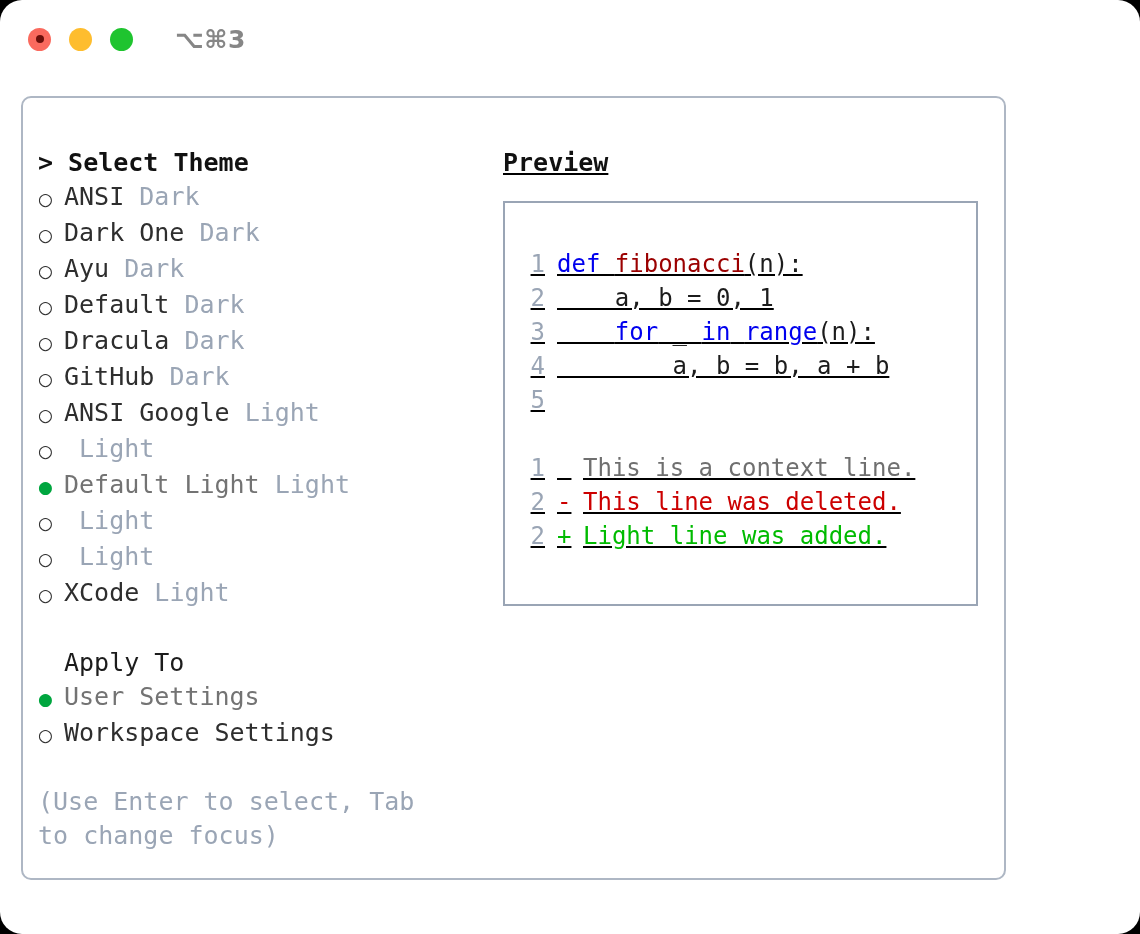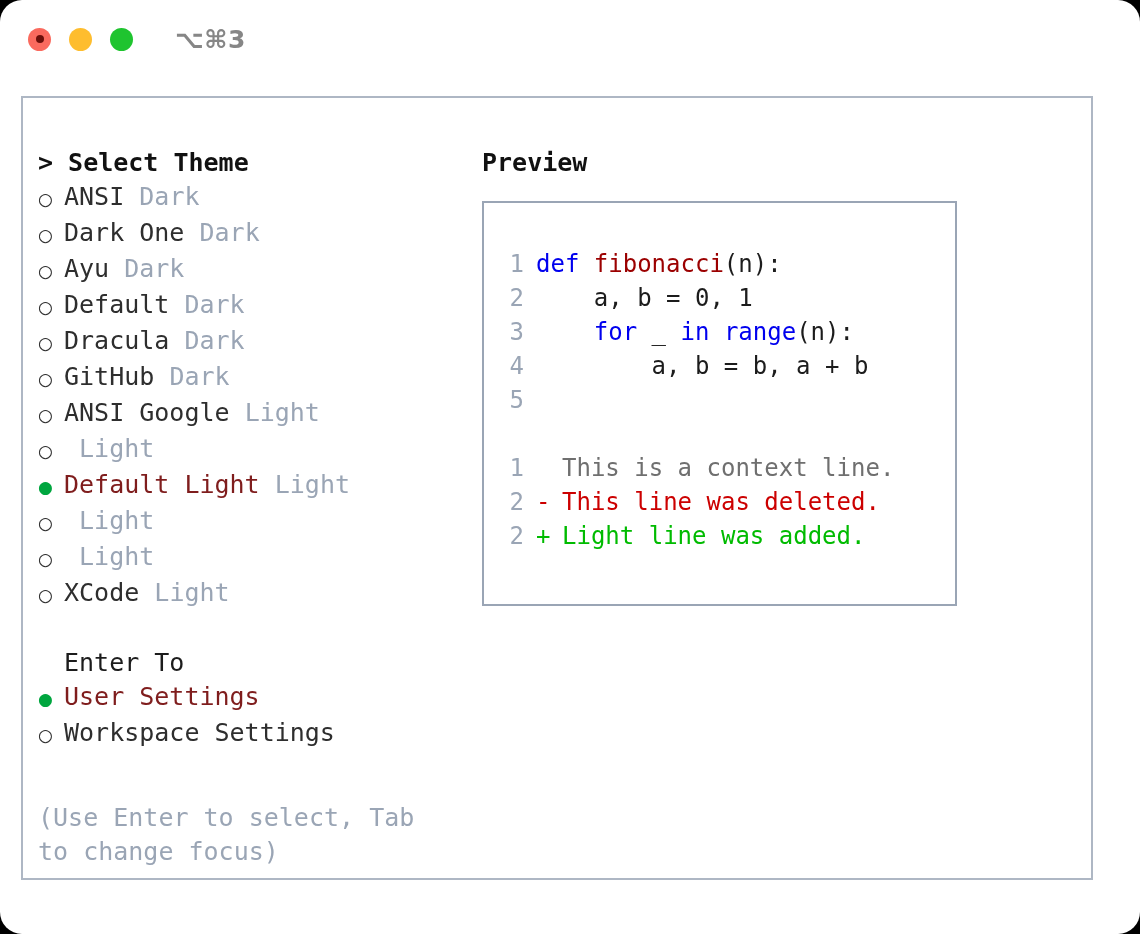--- a/index.html
+++ b/index.html
@@ -67,24 +67,24 @@
     font-weight: bold;
     letter-spacing: 0.5px;
     font-family: "DejaVu Sans", "Liberation Sans", sans-serif;
   }
 
   
   .window {
     position: absolute;
     left: 21px;
     top: 96px;
-    width: 1072px;
+    width: 985px;
     height: 784px;
     border: 2px solid #aeb7c4;
-    border-radius: 0;
+    border-radius: 10px;
     background: #ffffff;
     box-sizing: border-box;
   }
 
   .columns {
     position: absolute;
     left: 0; top: 0;
     width: 100%;
     height: 100%;
   }
@@ -116,47 +116,48 @@
     width: 26px;
     flex: 0 0 26px;
     color: #2e2e2e;
     font-family: "DejaVu Sans", "Liberation Sans", sans-serif;
     font-size: 17px;
     line-height: 34px;
   }
   .marker.sel { color: #00a63f; }
   .row .name   { color: #2e2e2e; }
   .row .badge  { color: #9aa5b5; }
-  .row.selected .name { color: #7f1d1d; }
+  .row.selected .name { color: #737373; }
 
   .section-gap { height: 34px; }
 
   .section-header {
     font-size: 25px;
     color: #1c1c1c;
     line-height: 34px;
     padding-left: 26px;
     white-space: pre;
   }
 
   .hint {
-    margin-top: 49px;
+    margin-top: 33px;
     font-size: 25px;
     line-height: 34px;
     color: #9aa5b5;
     width: 420px;
     white-space: pre-wrap;
   }
 
   
   .right-col {
     position: absolute;
-    left: 459px;
+    left: 480px;
     top: 48px;
     width: 500px;
+    text-decoration: underline;
   }
   .preview-header {
     font-size: 25px;
     font-weight: bold;
     color: #111111;
     line-height: 34px;
   }
   .preview-box {
     margin-top: 21px;
     width: 475px;
@@ -230,21 +231,21 @@
             <div class="row"><span class="marker">○</span><span class="name">ANSI Google</span><span> </span><span class="badge">Light</span></div>
             <div class="row"><span class="marker">○</span><span> </span><span class="badge">Light</span></div>
             <div class="row selected"><span class="marker sel">●</span><span class="name">Default Light</span><span> </span><span class="badge">Light</span></div>
             <div class="row"><span class="marker">○</span><span> </span><span class="badge">Light</span></div>
             <div class="row"><span class="marker">○</span><span> </span><span class="badge">Light</span></div>
             <div class="row"><span class="marker">○</span><span class="name">XCode</span><span> </span><span class="badge">Light</span></div>
           </div>
 
         <div class="section-gap"></div>
 
-        <div class="section-header">Enter To</div>
+        <div class="section-header">Apply To</div>
 
         <div id="apply-list">
             <div class="row selected"><span class="marker sel">●</span><span class="name">User Settings</span></div>
             <div class="row"><span class="marker">○</span><span class="name">Workspace Settings</span></div>
           </div>
 
         <div class="hint">(Use Enter to select, Tab to change focus)</div>
       </div>
 
       <div class="right-col">

